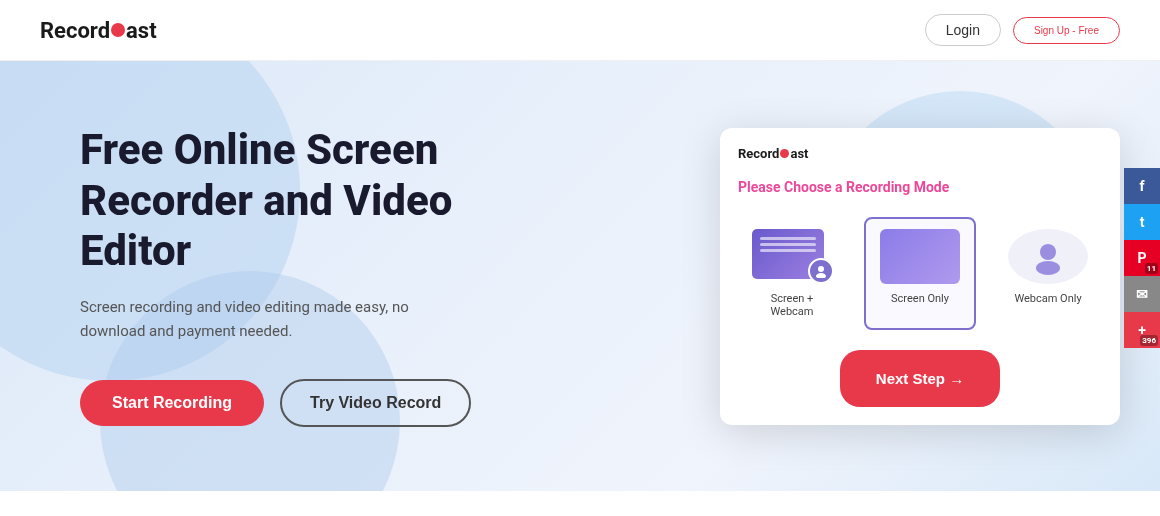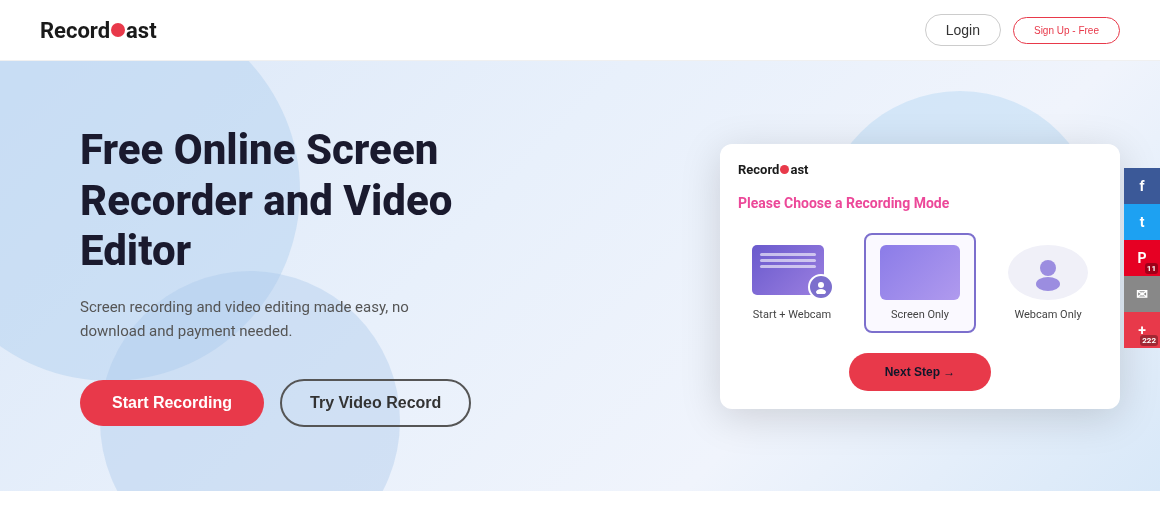--- a/index.html
+++ b/index.html
@@ -268,26 +268,26 @@
 
     .mode-label {
       font-size: 11px;
       color: #444;
       text-align: center;
     }
 
     .modal-next-btn {
       display: block;
       margin: 0 auto;
-      padding: 12px 36px;
+      padding: 20px 36px;
       background: #e8394a;
-      color: #0f172a;
+      color: #ffffff;
       border: none;
       border-radius: 20px;
-      font-size: 12px;
+      font-size: 15px;
       font-weight: 600;
       cursor: pointer;
     }
 
     
     .social-sidebar {
       position: fixed;
       right: 0;
       top: 50%;
       transform: translateY(-50%);
@@ -383,21 +383,21 @@
                 <div class="screen-line"></div>
               </div>
             </div>
             <div class="webcam-circle">
               <svg width="14" height="14" viewBox="0 0 14 14" fill="none">
                 <circle cx="7" cy="5" r="3" fill="white"></circle>
                 <ellipse cx="7" cy="12" rx="5" ry="3" fill="white"></ellipse>
               </svg>
             </div>
           </div>
-          <span class="mode-label">Start + Webcam</span>
+          <span class="mode-label">Screen + Webcam</span>
         </div>
 
         <div class="mode-card selected">
           <div class="mode-icon-screen-only">
             <div class="screen-display-lines">
               <div class="screen-line"></div>
               <div class="screen-line"></div>
               <div class="screen-line"></div>
             </div>
           </div>
@@ -431,15 +431,15 @@
   </div>
   <div class="social-btn pinterest">
     <span>P</span>
     <span class="social-badge">11</span>
   </div>
   <div class="social-btn email">
     <span>✉</span>
   </div>
   <div class="social-btn share">
     <span>+</span>
-    <span class="social-badge">222</span>
+    <span class="social-badge">396</span>
   </div>
 </div>
 
 </body></html>

